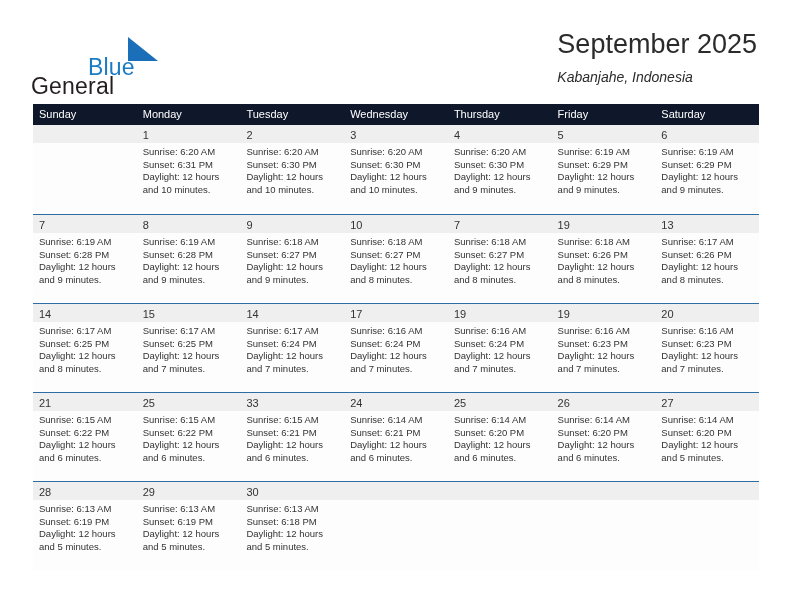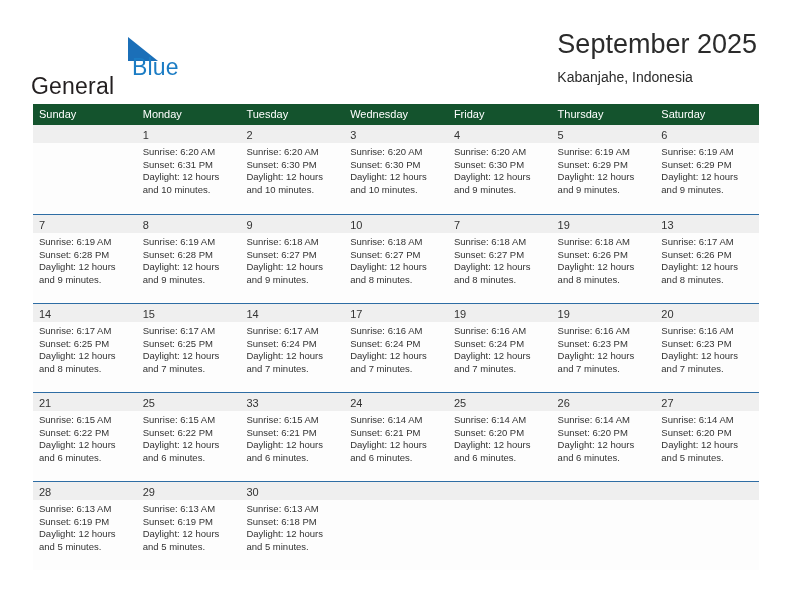--- a/index.html
+++ b/index.html
@@ -47,21 +47,20 @@
     margin-top: 41px;
   }
   .brand-blue {
     position: absolute;
     left: 57px;
     top: 22px;
     font-size: 23px;
     letter-spacing: 0.2px;
     color: #1b7cc4;
     font-family: "Liberation Sans", sans-serif;
-    margin-left: 44px;
   }
   .brand-triangle {
     position: absolute;
     left: 97px;
     top: 5px;
     width: 32px;
     height: 24px;
   }
   .brand-triangle svg { display: block; }
 
@@ -77,32 +76,33 @@
     line-height: 32px;
     white-space: nowrap;
     font-weight: normal;
   }
   .cal-subtitle {
     font-size: 14px;
     color: #2b2b2b;
     line-height: 20px;
     margin-top: 7px;
     white-space: nowrap;
+    font-style: italic;
   }
 
   
   .calendar {
     position: absolute;
     left: 33px;
     top: 104px;
     width: 726px;
   }
   .weekday-row {
     display: flex;
-    background: #14532d;
+    background: #0f172a;
     height: 21px;
   }
   .weekday {
     flex: 1 1 0;
     color: #ffffff;
     font-size: 11px;
     line-height: 21px;
     padding-left: 6px;
     box-sizing: border-box;
     overflow: hidden;
@@ -170,22 +170,22 @@
 
   </div>
 
   <div class="calendar">
 
     <div class="weekday-row">
       <div class="weekday">Sunday</div>
       <div class="weekday">Monday</div>
       <div class="weekday">Tuesday</div>
       <div class="weekday">Wednesday</div>
+      <div class="weekday">Thursday</div>
       <div class="weekday">Friday</div>
-      <div class="weekday">Thursday</div>
       <div class="weekday">Saturday</div>
     </div>
 
     <div class="week-row first">
       <div class="day-cell">
         <div class="day-num-band"><span class="day-num"></span></div>
         <div class="day-body">
           <div class="day-line"></div>
           <div class="day-line"></div>
           <div class="day-line"></div>

